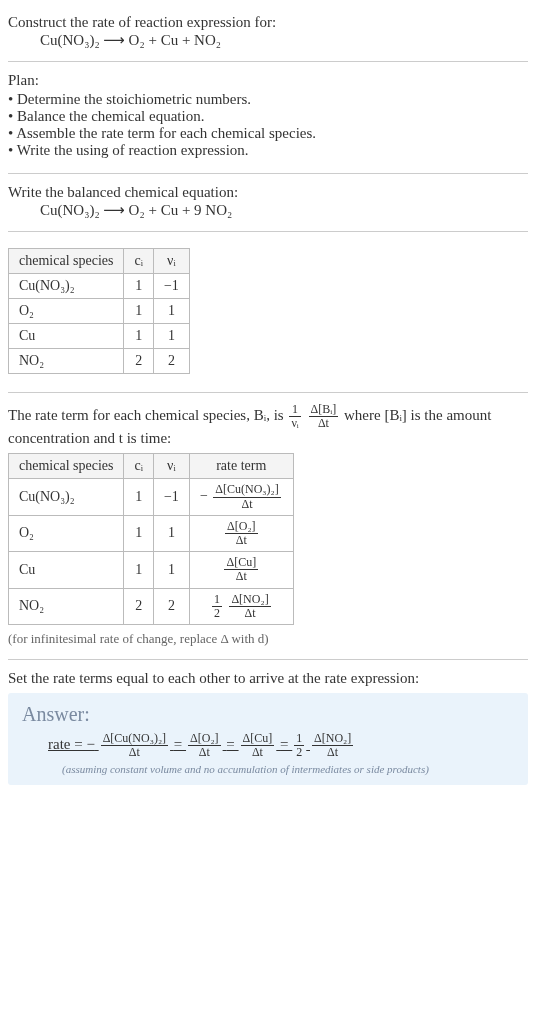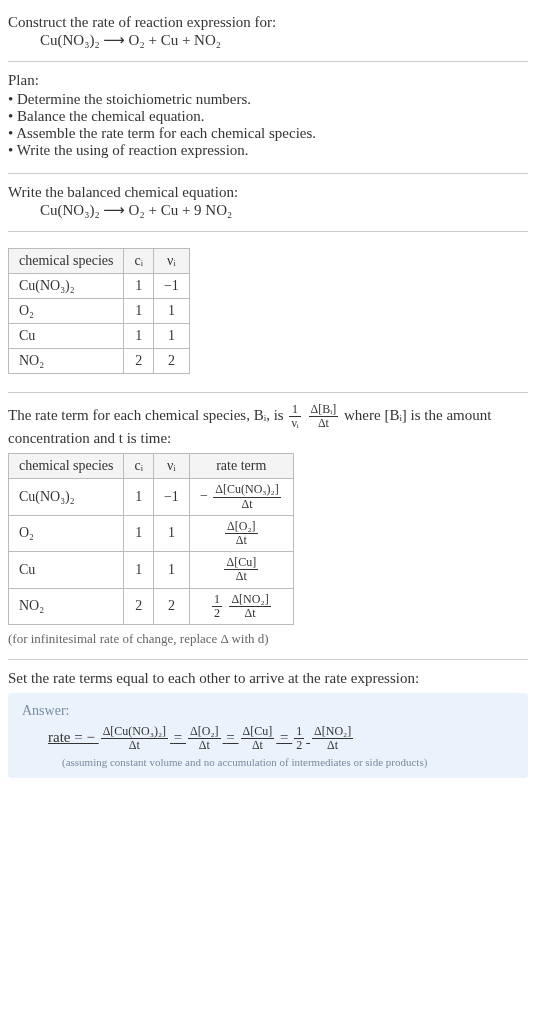--- a/index.html
+++ b/index.html
@@ -46,28 +46,29 @@
     margin-top: 2px;
   }
   .answer-box {
     background: #eaf3fb;
     border-radius: 3px;
     padding: 10px 14px;
     margin-top: 6px;
   }
   .answer-box .label {
     color: #7a8aa0;
-    font-size: 14px;
+    font-size: 20px;
     margin-bottom: 6px;
   }
   .answer-box .assume {
     color: #7a8aa0;
     font-size: 11px;
     margin-top: 4px;
     margin-left: 40px;
+    font-style: italic;
   }
   .frac {
     display: inline-block;
     text-align: center;
     vertical-align: middle;
     margin: 0 2px;
     font-size: 12px;
     line-height: 1.1;
   }
   .frac .num { display:block; border-bottom: 1px solid #333; padding: 0 2px; }

